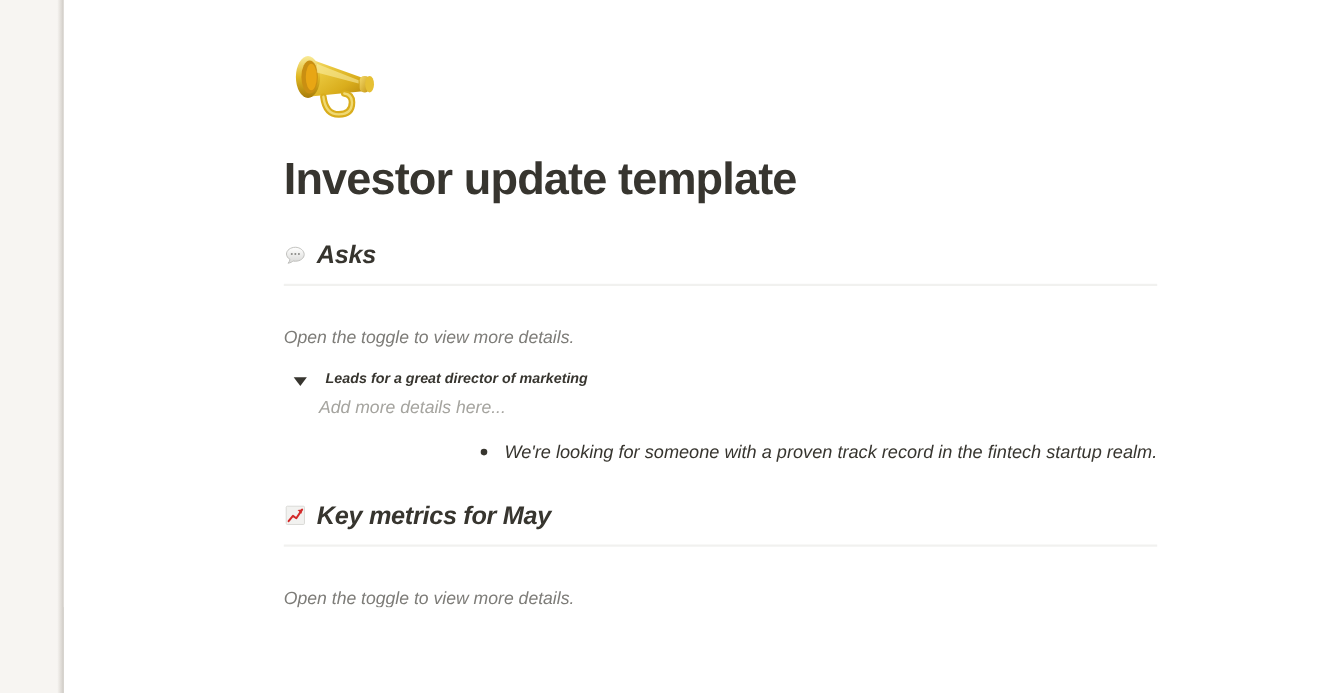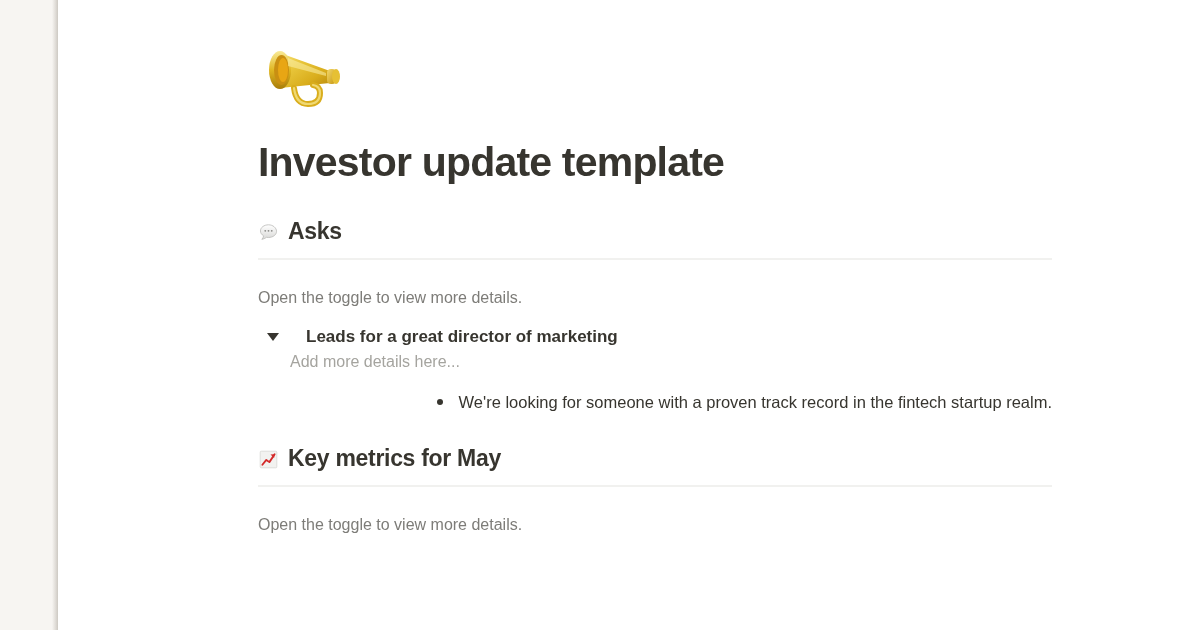--- a/index.html
+++ b/index.html
@@ -73,20 +73,21 @@
     font-size: 41px;
     line-height: 1.2;
     font-weight: 800;
     letter-spacing: -0.8px;
     color: #37352f;
   }
 
   
   .section {
     margin-top: 30px;
+    font-style: italic;
   }
   .section-heading {
     display: flex;
     align-items: center;
     gap: 9px;
     font-size: 23px;
     font-weight: 700;
     letter-spacing: -0.3px;
     color: #37352f;
     line-height: 1.3;
@@ -103,21 +104,21 @@
   }
   .section-divider {
     margin-top: 11px;
     width: 794px;
     height: 2px;
     background: #f1f1ef;
   }
 
   
   .hint-text {
-    margin-top: 26px;
+    margin-top: 36px;
     font-size: 16px;
     line-height: 1.5;
     color: #7d7c78;
   }
 
   
   .toggle-row {
     display: flex;
     align-items: flex-start;
     gap: 0;
@@ -145,25 +146,25 @@
     border-top: 8px solid #37352f;
   }
   .tri-right {
     width: 0; height: 0;
     border-top: 6px solid transparent;
     border-bottom: 6px solid transparent;
     border-left: 8px solid #37352f;
   }
 
   .toggle-label {
-    font-size: 17px;
+    font-size: 13px;
     font-weight: 700;
     color: #37352f;
     line-height: 1.45;
-    margin-left: 24px;
+    margin-left: 14px;
   }
 
   
   .toggle-children {
     margin-left: 32px;
   }
   .nested-placeholder {
     font-size: 16px;
     line-height: 1.5;
     color: #a5a49f;

